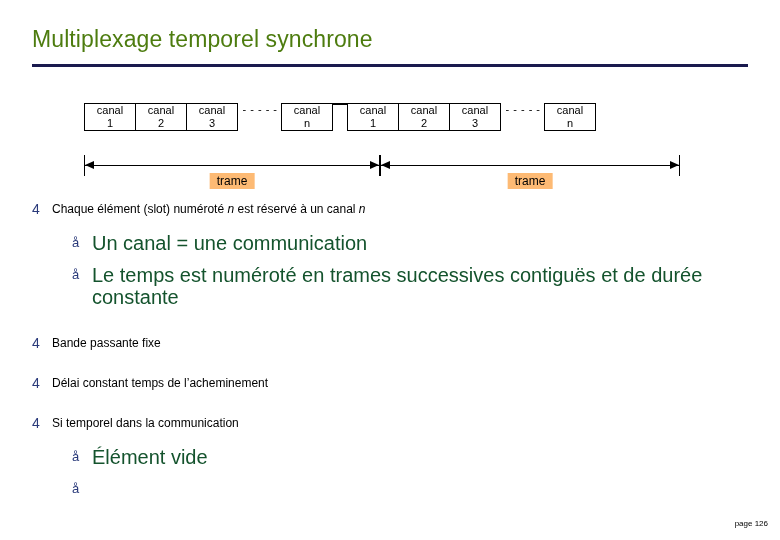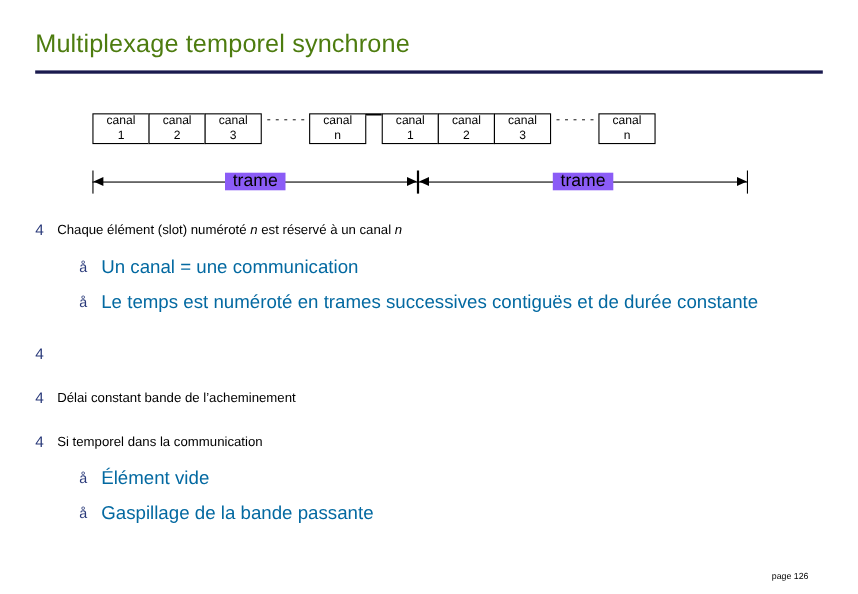--- a/index.html
+++ b/index.html
@@ -118,26 +118,26 @@
     position: absolute;
     top: 8px;
     width: 0; height: 0;
     border-top: 4.5px solid transparent;
     border-bottom: 4.5px solid transparent;
   }
   .m-arrow.left  { left: 1px;  border-right: 9px solid #000; }
   .m-arrow.right { right: 1px; border-left: 9px solid #000; }
   .m-label {
     position: absolute;
-    top: 4px;
+    top: 20px;
     left: 50%;
     transform: translateX(-50%);
-    background: #8b5cf6;
+    background: #fdba74;
     padding: 0 7px;
-    font-size: 16px;
+    font-size: 12px;
     line-height: 16px;
   }
 
   
   .bullets {
     position: absolute;
     left: 32px;
     top: 196px;
     width: 716px;
   }
@@ -168,32 +168,32 @@
     margin-top: 10px;
   }
   .b2-marker {
     width: 20px;
     flex: 0 0 20px;
     font-size: 13px;
     color: #2a3a7a;
     line-height: 22px;
   }
   .b2-text {
-    font-size: 17px;
+    font-size: 20px;
     line-height: 22px;
-    color: #0369a1;
+    color: #14532d;
   }
   .it { font-style: italic; }
 
   .sub-block { margin-top: 2px; }
 
   
   .page-num {
     position: absolute;
-    right: 45px;
+    right: 12px;
     bottom: 12px;
     font-size: 8px;
     color: #000;
   }
 </style>
 </head>
 <body>
 
 <div class="slide-title">Multiplexage temporel synchrone</div>
 <div class="title-rule"></div>
@@ -272,37 +272,37 @@
       <div class="b2-text">Un canal = une communication</div>
     </div>
     <div class="b2">
       <div class="b2-marker">å</div>
       <div class="b2-text">Le temps est numéroté en trames successives contiguës et de durée constante</div>
     </div>
   </div>
 
   <div class="b1" style="margin-top:22px;">
     <div class="b1-marker">4</div>
+    <div class="b1-text">Bande passante fixe</div>
   </div>
 
   <div class="b1" style="margin-top:14px;">
     <div class="b1-marker">4</div>
-    <div class="b1-text">Délai constant bande de l’acheminement</div>
+    <div class="b1-text">Délai constant temps de l’acheminement</div>
   </div>
 
   <div class="b1" style="margin-top:14px;">
     <div class="b1-marker">4</div>
     <div class="b1-text">Si temporel dans la communication</div>
   </div>
   <div class="sub-block">
     <div class="b2">
       <div class="b2-marker">å</div>
       <div class="b2-text">Élément vide</div>
     </div>
     <div class="b2">
       <div class="b2-marker">å</div>
-      <div class="b2-text">Gaspillage de la bande passante</div>
     </div>
   </div>
 
 </div>
 
 <div class="page-num">page 126</div>
 
 </body></html>

